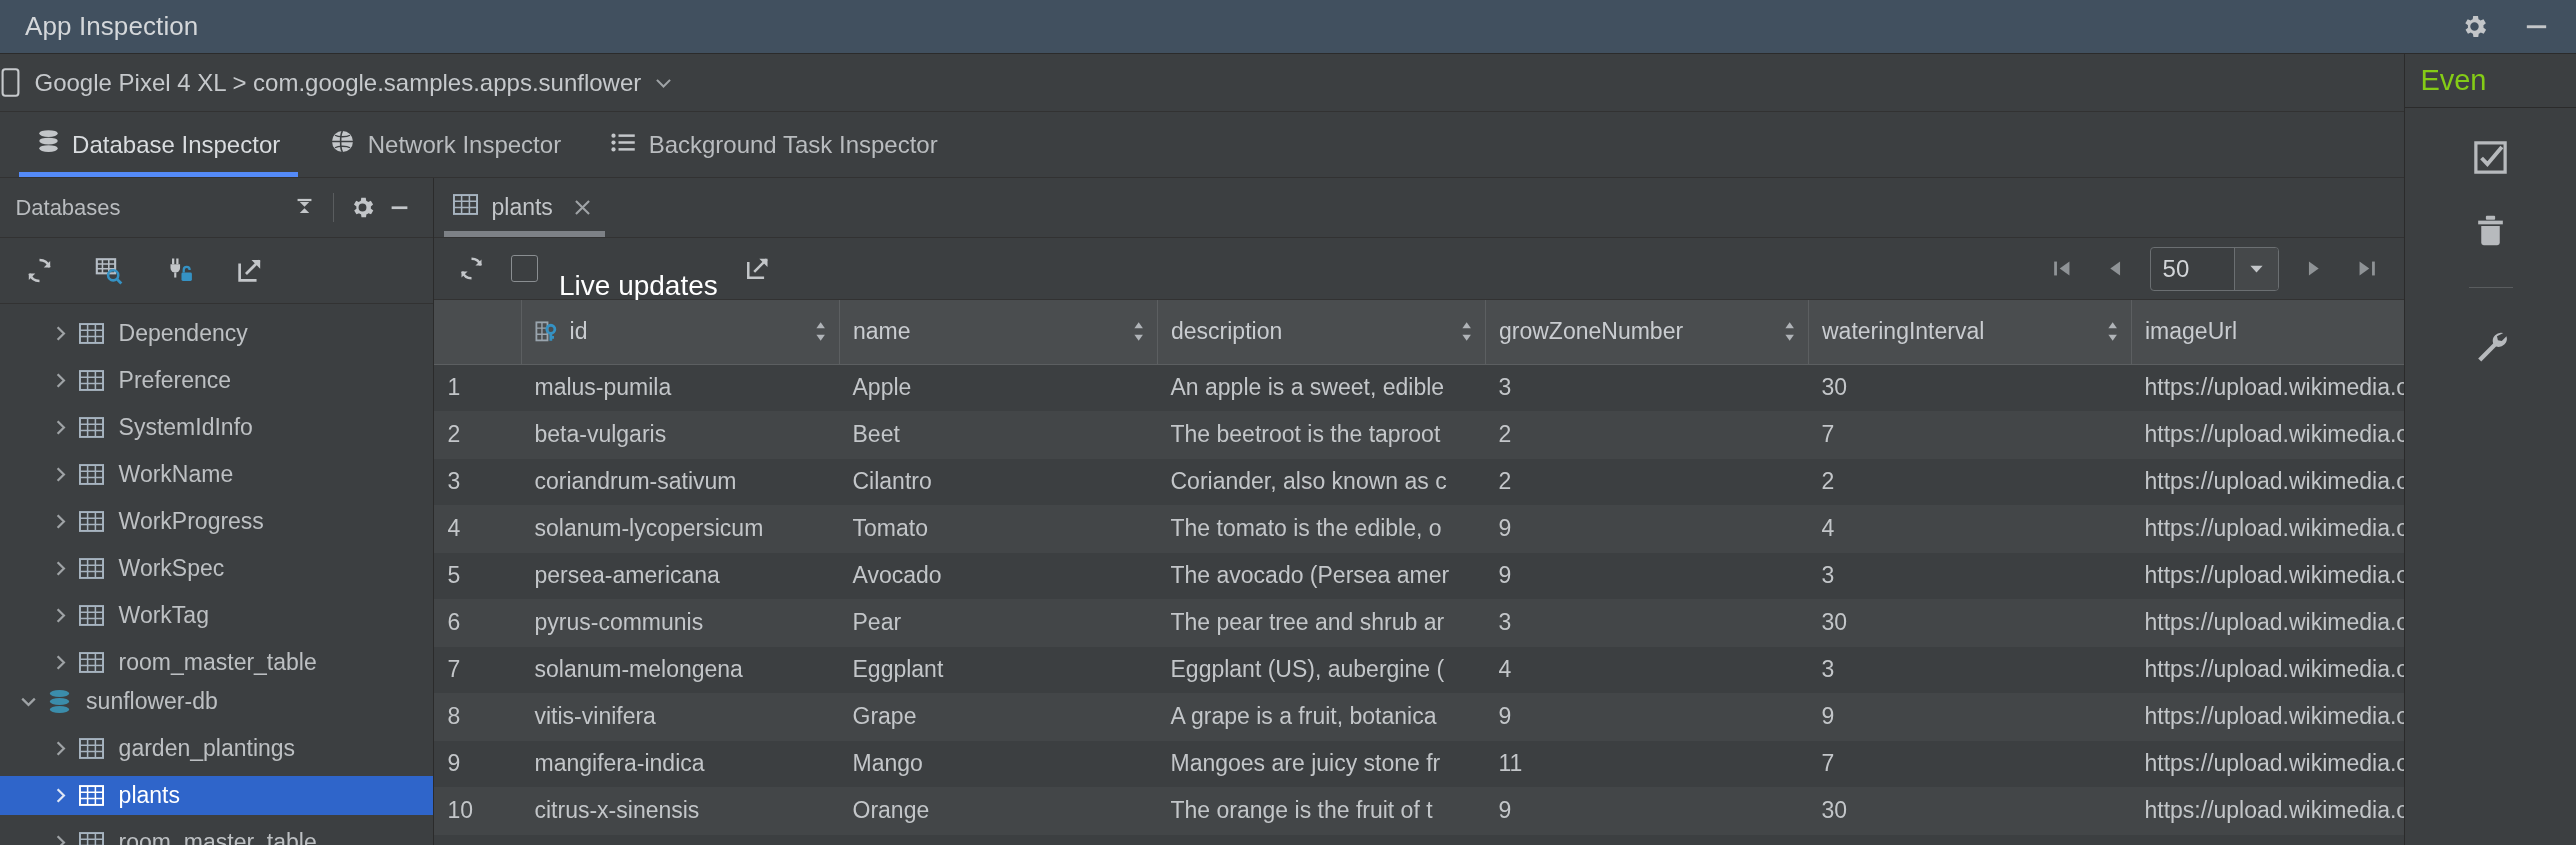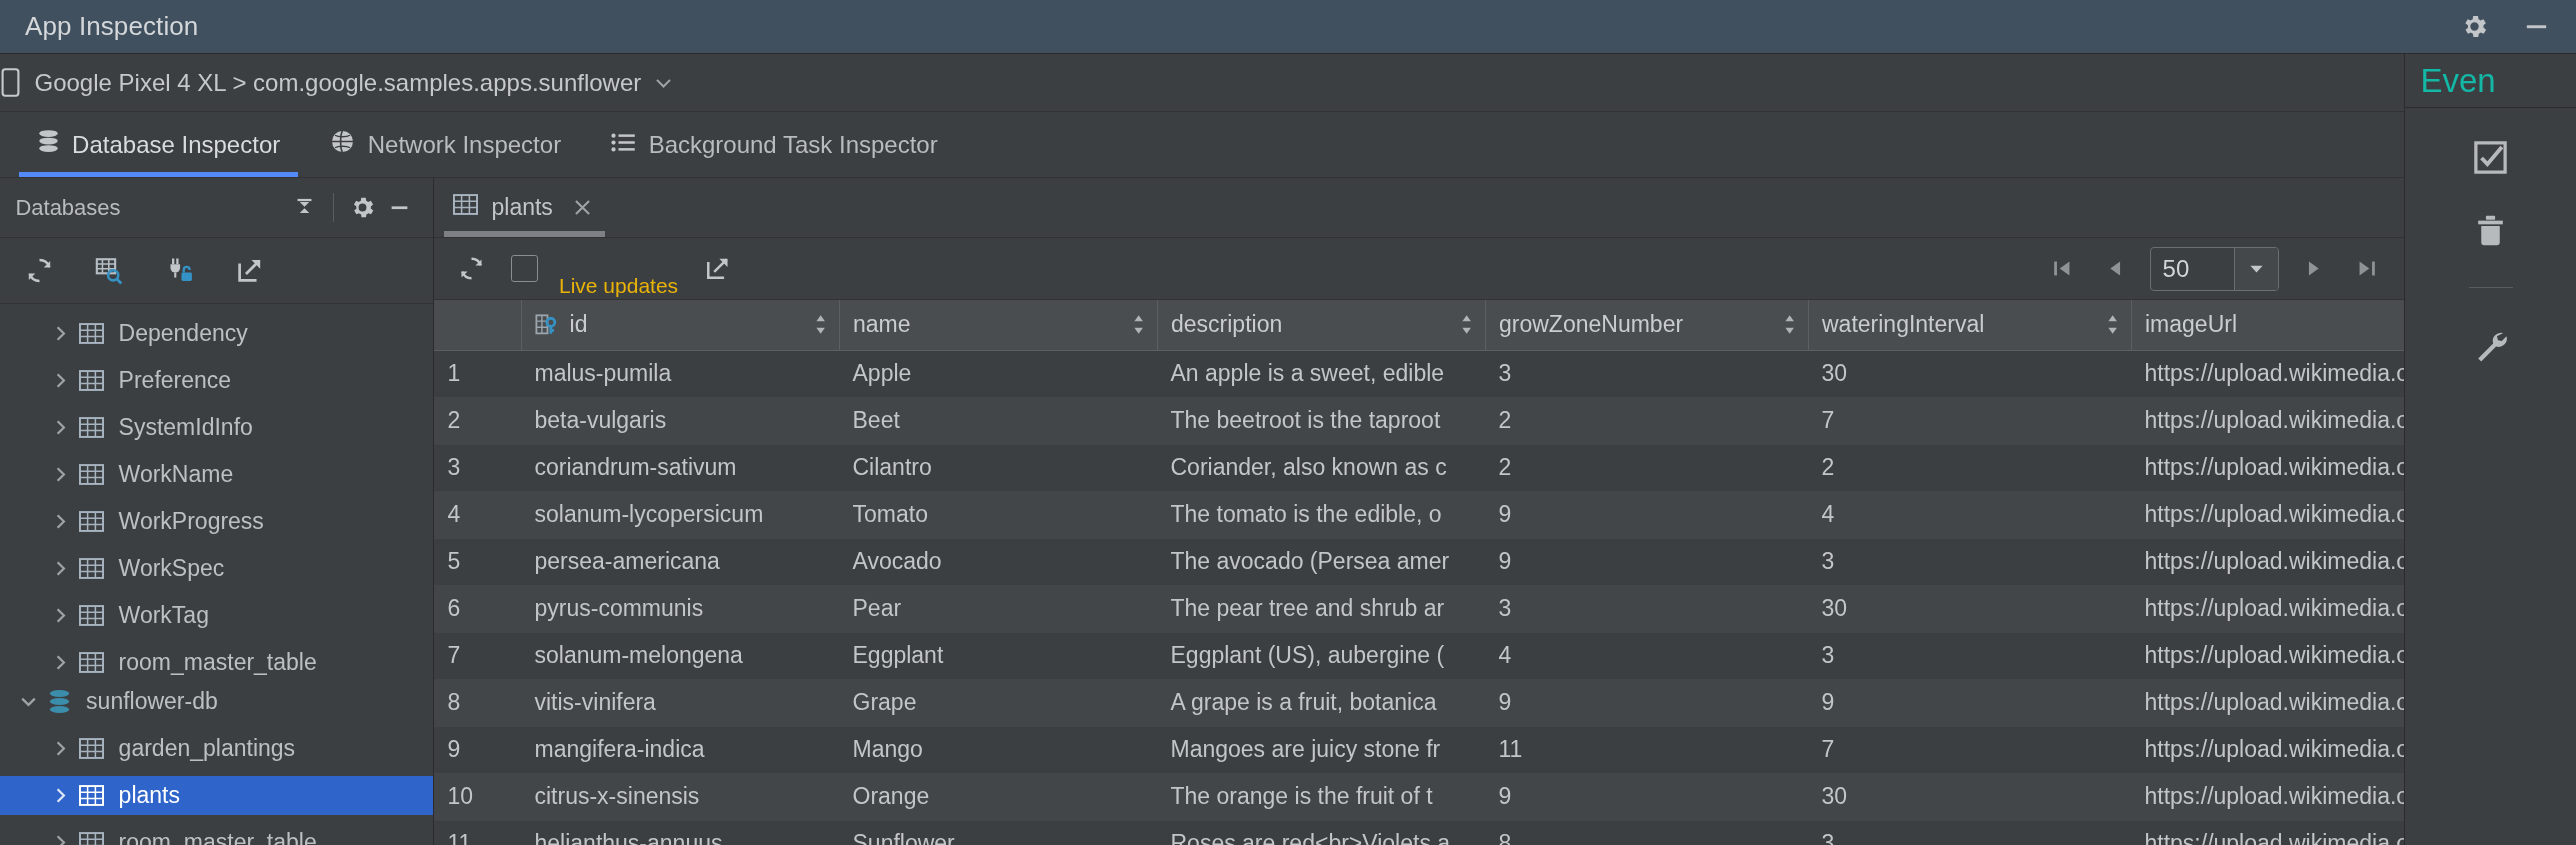--- a/index.html
+++ b/index.html
@@ -99,34 +99,34 @@
   .ttab-close { margin-left: 5.8px; display: flex; align-items: center; cursor: pointer; }
 
   .tabletoolbar {
     height: 62px; min-height: 62px; display: flex; align-items: center; gap: 0;
     padding: 0 21px 0 19px; border-bottom: 1px solid #323232;
   }
   .tt-left { display: flex; align-items: center; gap: 21px; }
   .tt-spacer { flex: 1; }
   .tt-right { display: flex; align-items: center; gap: 19px; }
   .chk { width: 27px; height: 27px; border: 1.9px solid #8a8e91; border-radius: 2.9px; background: #3c3f41; cursor: pointer; }
-  .chklabel { font-size: 21px; color: #eab308; cursor: pointer; margin-top: 35px; }
+  .chklabel { font-size: 28px; color: #ffffff; cursor: pointer; margin-top: 35px; }
   .pagebtn { width: 33px; height: 33px; display: flex; align-items: center; justify-content: center; cursor: pointer; }
   .pagecombo {
     display: flex; align-items: stretch; height: 44px; width: 129px;
     border: 1px solid #6b6f72; border-radius: 3.9px; overflow: hidden; cursor: pointer; background: #3c3f41;
   }
   .pagecombo-value { flex: 1; display: flex; align-items: center; padding-left: 11.6px; font-size: 24px; color: #d2d5d8; }
   .pagecombo-arrow { width: 44px; border-left: 1px solid #6b6f72; display: flex; align-items: center; justify-content: center; background: #45484a; }
 
   
   .gridwrap { flex: 1; overflow: hidden; position: relative; }
   table.grid { border-collapse: collapse; table-layout: fixed; width: 2023px; }
   table.grid th {
-    height: 50px; background: #4a4d4f; color: #c9ccd0; font-weight: normal; font-size: 23px;
+    height: 64px; background: #4a4d4f; color: #c9ccd0; font-weight: normal; font-size: 23px;
     text-align: left; border-right: 1px solid #5c5f61; border-bottom: 1px solid #5c5f61;
     padding: 0 9.6px 0 13.5px; white-space: nowrap; overflow: hidden; cursor: pointer;
   }
   th .thinner { display: flex; align-items: center; gap: 9.6px; width: 100%; }
   th .thlabel { flex: 1; overflow: hidden; text-overflow: clip; white-space: nowrap; }
   th .sortarrows { flex: none; display: flex; align-items: center; }
   table.grid td {
     height: 47px; font-size: 23px; color: #c3c6c9; padding: 0 9.6px 0 13.5px;
     white-space: nowrap; overflow: hidden; border-bottom: 1px solid #434648;
   }
@@ -138,21 +138,21 @@
   col.c-name { width: 318px; }
   col.c-desc { width: 328px; }
   col.c-zone { width: 323px; }
   col.c-water { width: 323px; }
   col.c-img { width: 482px; }
   th.h-rownum { background: #4a4d4f; border-right: 1px solid #5c5f61; }
 
   
   .rail-head { height: 54px; min-height: 54px; background: #3c3f41; display: flex; align-items: center;
                padding-left: 15.4px; border-bottom: 1px solid #2b2b2b; }
-  .rail-head-label { font-size: 33px; color: #14b8a6; white-space: nowrap; }
+  .rail-head-label { font-size: 29px; color: #84cc16; white-space: nowrap; }
   .rail-icons { display: flex; flex-direction: column; align-items: center; padding-top: 27px; gap: 29px; }
   .rail-icon { width: 44px; height: 44px; display: flex; align-items: center; justify-content: center; cursor: pointer; }
   .rail-div { width: 44px; height: 1px; background: #5a5d5f; margin: 5.8px 0; }
 </style>
 </head>
 <body>
 
 <div class="app">
 
   <div class="titlebar">

